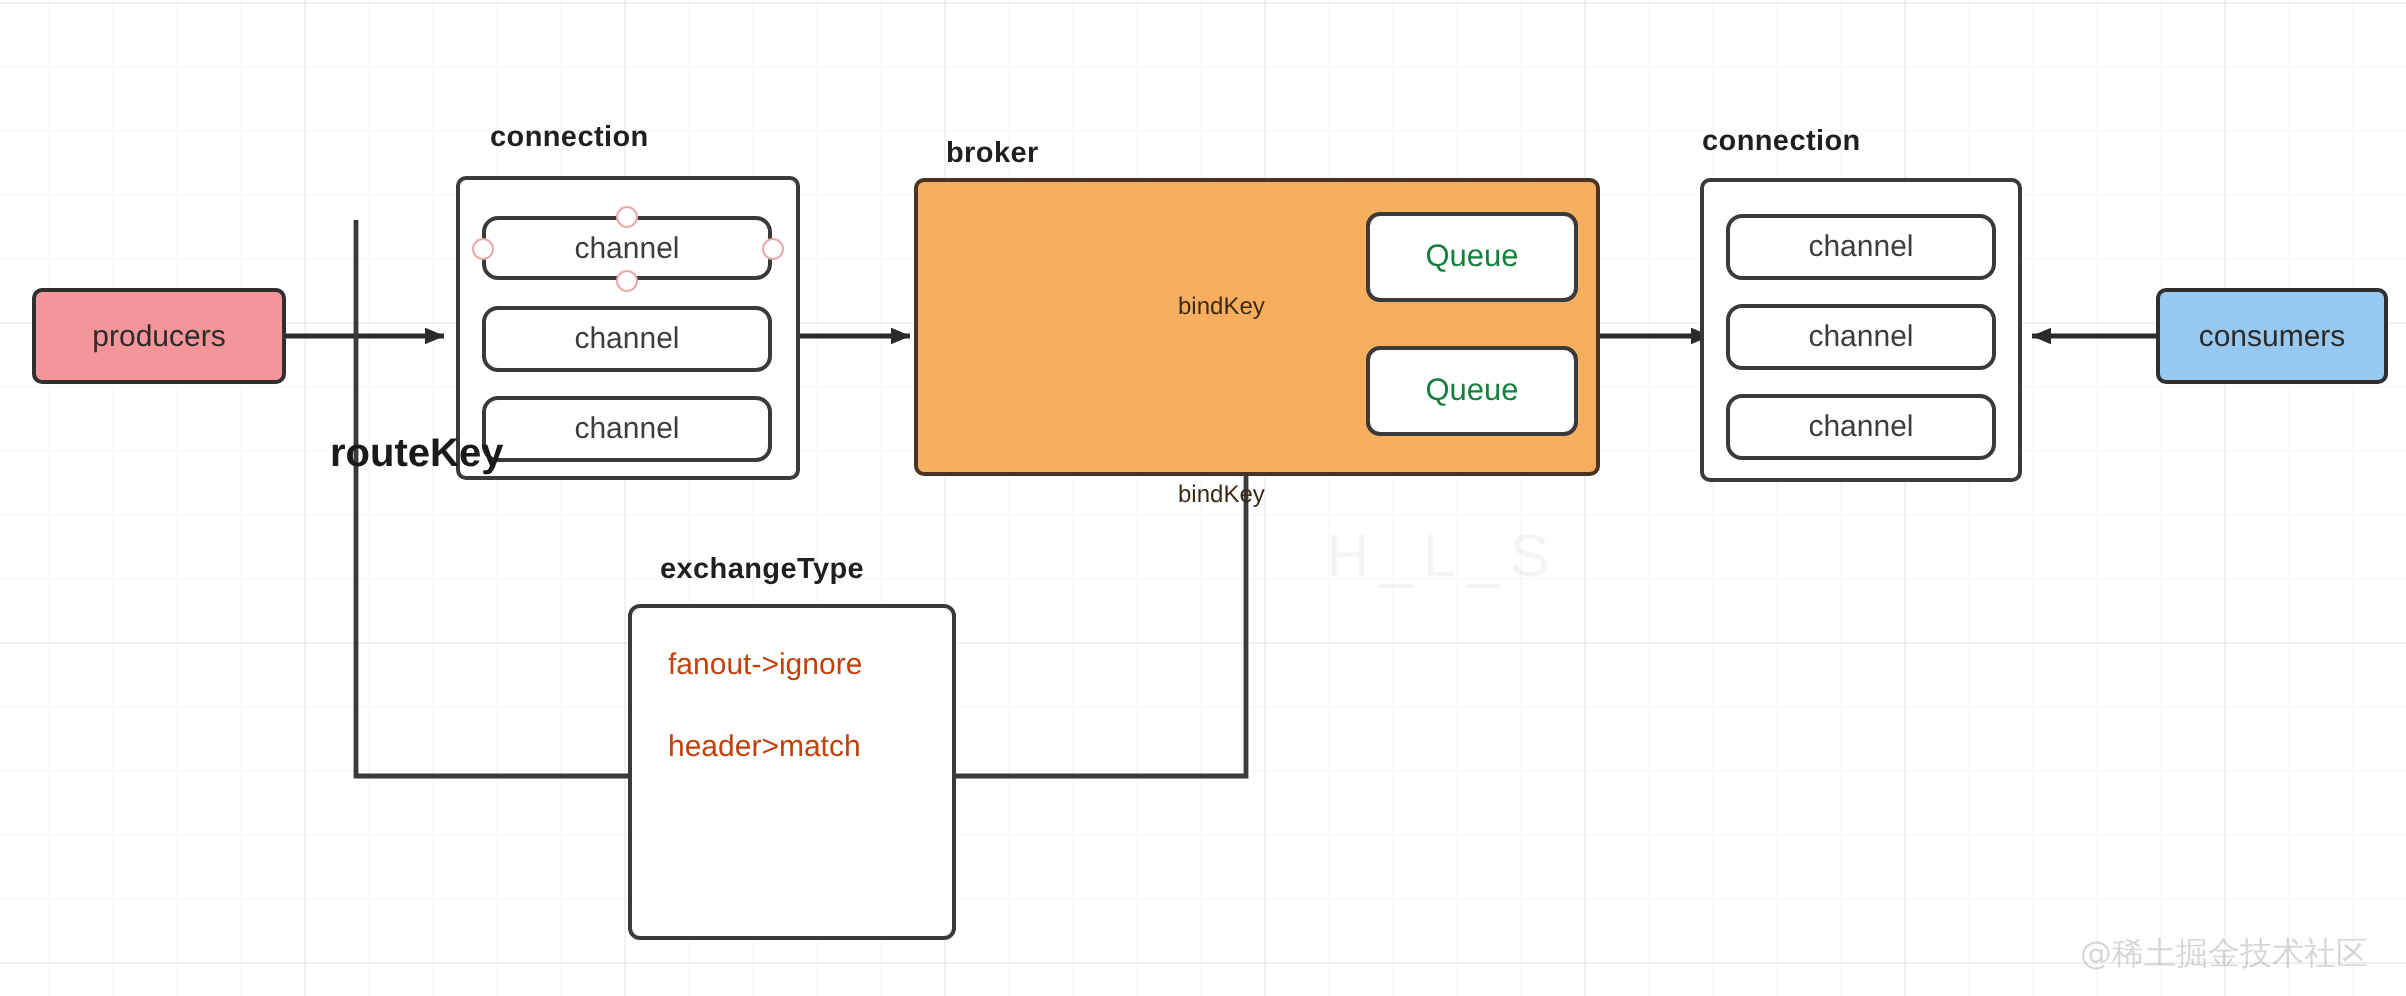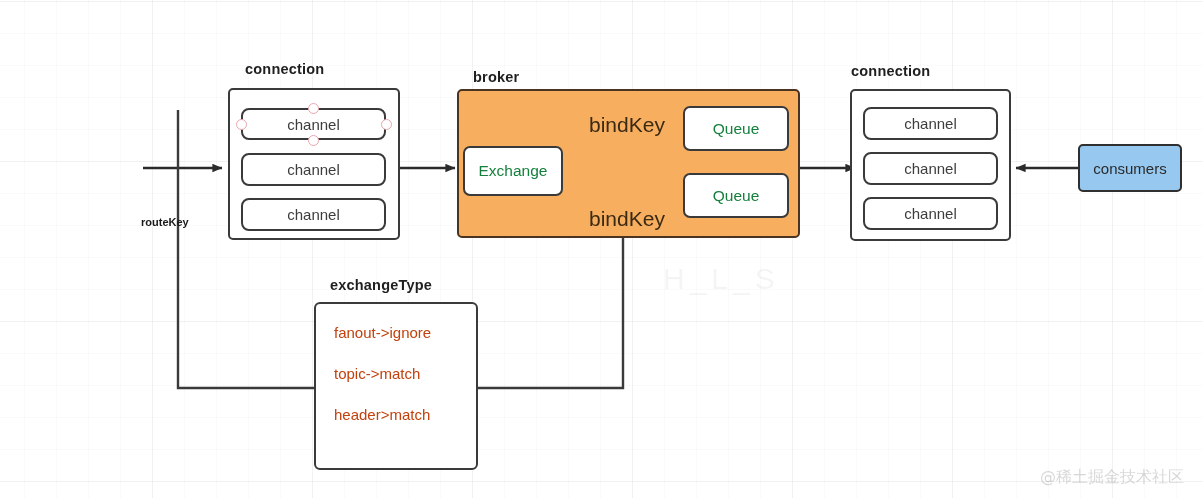--- a/index.html
+++ b/index.html
@@ -78,30 +78,32 @@
     font-size: 15.5px;
     color: #15803d;
   }
   .endpoint {
     border: 2px solid #2f2f2f;
     border-radius: 5px;
     font-size: 15px;
   }
   .edge-label {
     position: absolute;
-    font-size: 21px;
+    font-size: 12px;
     color: #3a2a14;
     white-space: nowrap;
+    margin-top: 33px;
   }
   .bold-label {
     position: absolute;
-    font-size: 11px;
+    font-size: 20px;
     font-weight: bold;
     color: #1a1a1a;
     white-space: nowrap;
+    margin-left: 24px;
   }
   .etype-box {
     position: absolute;
     box-sizing: border-box;
     border: 2.5px solid #3a3a3a;
     border-radius: 6px;
     background: #ffffff;
     padding: 14px 0 10px 18px;
   }
   .etype-row {
@@ -167,22 +169,25 @@
 
     <line x1="566" y1="174" x2="678" y2="198" stroke="#2b2b2b" stroke-width="2.6" stroke-dasharray="11 8" marker-end="url(#arrowDashed)"></line>
 
     <line x1="600" y1="158" x2="566" y2="172" stroke="#2b2b2b" stroke-width="2.6" marker-end="url(#arrowDashed)"></line>
 
     <polyline points="178,110 178,388 314,388" fill="none" stroke="#3a3a3a" stroke-width="2.4"></polyline>
 
     <polyline points="623,238 623,388 478,388" fill="none" stroke="#3a3a3a" stroke-width="2.4"></polyline>
   </svg>
 
-
-  <div class="node endpoint" style="left:1078px; top:144px; width:104px; height:48px; background:#96C8F0;">
+  <div class="node endpoint" style="left:16px; top:144px; width:127px; height:48px; background:#F4959A;">
+    <span>producers</span>
+  </div>
+
+  <div class="node endpoint" style="left:1078px; top:144px; width:116px; height:48px; background:#96C8F0;">
     <span>consumers</span>
   </div>
 
   <div class="grp-label" style="left:245px; top:61px;">connection</div>
   <div class="node container-box" style="left:228px; top:88px; width:172px; height:152px;"></div>
 
   <div class="node chan" style="left:241px; top:108px; width:145px; height:32px;">
     <span>channel</span>
   </div>
 
@@ -207,39 +212,35 @@
   <div class="node chan" style="left:863px; top:152px; width:135px; height:33px;">
     <span>channel</span>
   </div>
   <div class="node chan" style="left:863px; top:197px; width:135px; height:33px;">
     <span>channel</span>
   </div>
 
   <div class="grp-label" style="left:473px; top:69px;">broker</div>
   <div class="node broker-box" style="left:457px; top:89px; width:343px; height:149px;"></div>
 
-  <div class="node wbox" style="left:463px; top:146px; width:100px; height:50px;">
-    <span>Exchange</span>
-  </div>
 
   <div class="node wbox" style="left:683px; top:106px; width:106px; height:45px;">
     <span>Queue</span>
   </div>
   <div class="node wbox" style="left:683px; top:173px; width:106px; height:45px;">
     <span>Queue</span>
   </div>
 
   <div class="edge-label" style="left:589px; top:113px;">bindKey</div>
   <div class="edge-label" style="left:589px; top:207px;">bindKey</div>
 
   <div class="bold-label" style="left:141px; top:216px;">routeKey</div>
 
   <div class="grp-label" style="left:330px; top:277px;">exchangeType</div>
   <div class="etype-box" style="left:314px; top:302px; width:164px; height:168px;">
     <div class="etype-row">fanout-&gt;ignore</div>
-    <div class="etype-row">topic-&gt;match</div>
     <div class="etype-row">header&gt;match</div>
   </div>
 
   <div class="watermark-hls" style="left:663px; top:262px;">H_L_S</div>
   <div class="watermark-cn" style="left:1040px; top:467px;">@稀土掘金技术社区</div>
 
 </div>
 
 </body></html>

